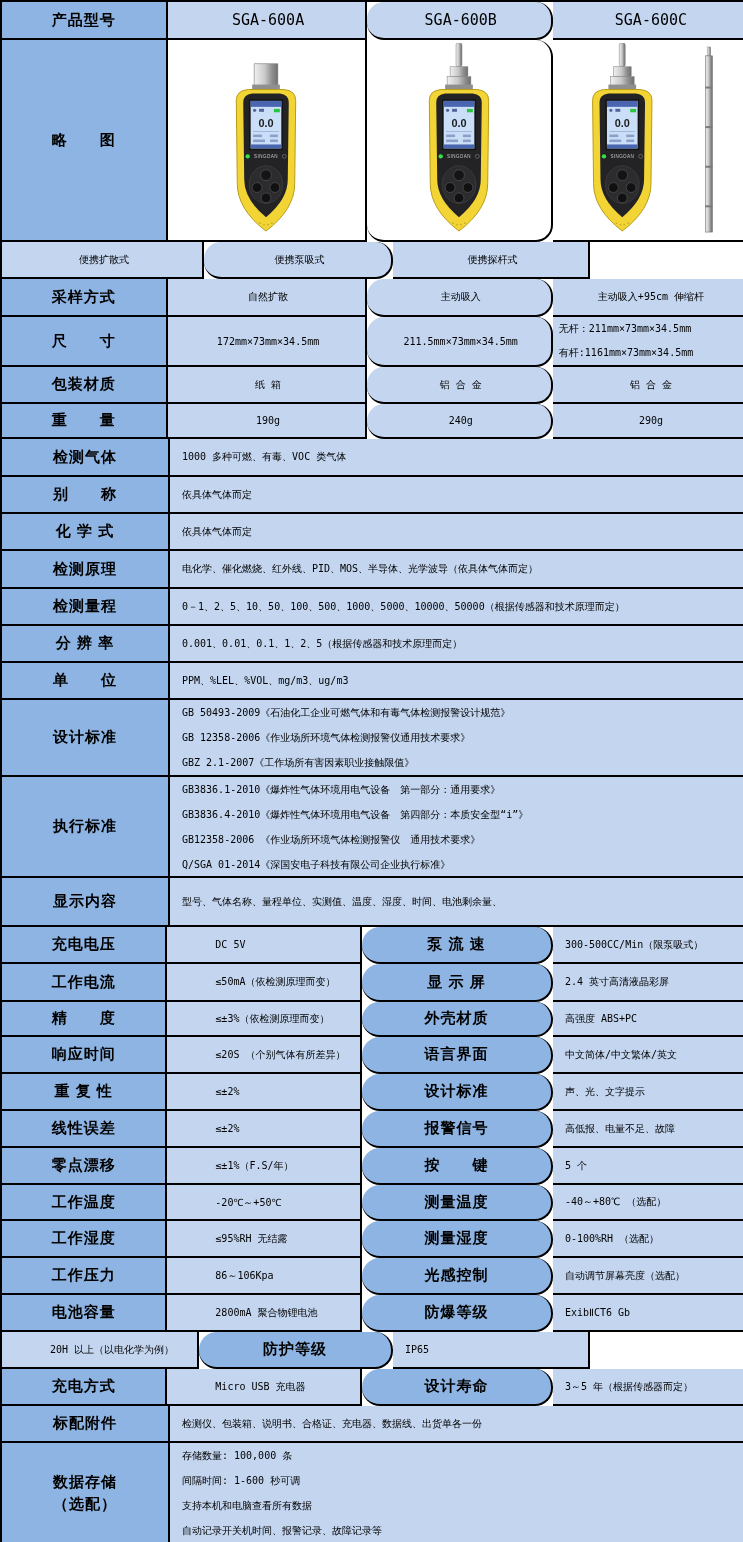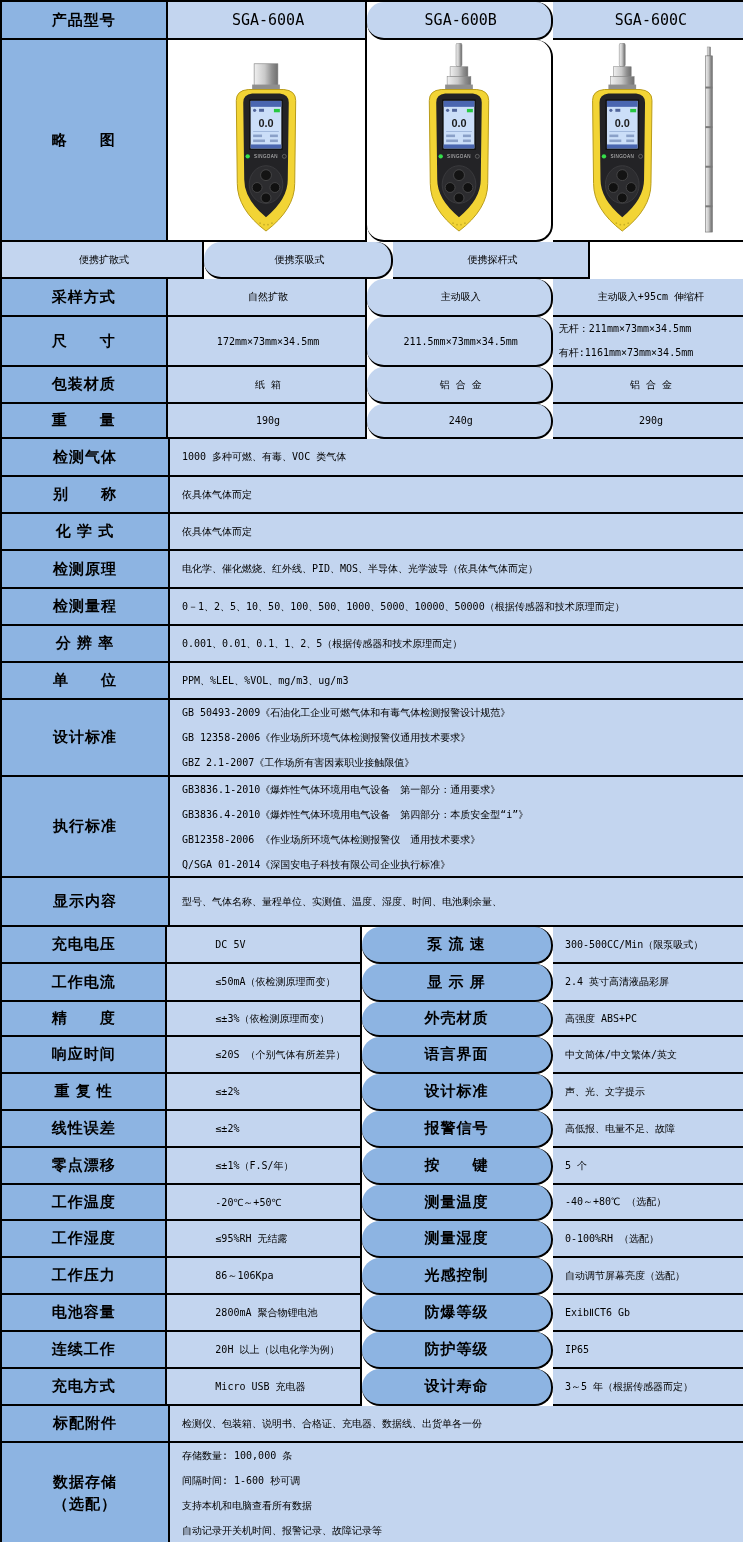--- a/index.html
+++ b/index.html
@@ -284,21 +284,20 @@
     <div class="cell label d-l2">光感控制</div>
     <div class="cell val d-v2">自动调节屏幕亮度（选配）</div>
   </div>
   <div class="row rh37">
     <div class="cell label c-label">电池容量</div>
     <div class="cell val d-v1">2800mA 聚合物锂电池</div>
     <div class="cell label d-l2">防爆等级</div>
     <div class="cell val d-v2">ExibⅡCT6 Gb</div>
   </div>
   <div class="row rh37">
-    <div class="cell label c-label">连续工作</div>
     <div class="cell val d-v1">20H 以上（以电化学为例）</div>
     <div class="cell label d-l2">防护等级</div>
     <div class="cell val d-v2">IP65</div>
   </div>
   <div class="row rh37">
     <div class="cell label c-label">充电方式</div>
     <div class="cell val d-v1">Micro USB 充电器</div>
     <div class="cell label d-l2">设计寿命</div>
     <div class="cell val d-v2">3～5 年（根据传感器而定）</div>
   </div>

